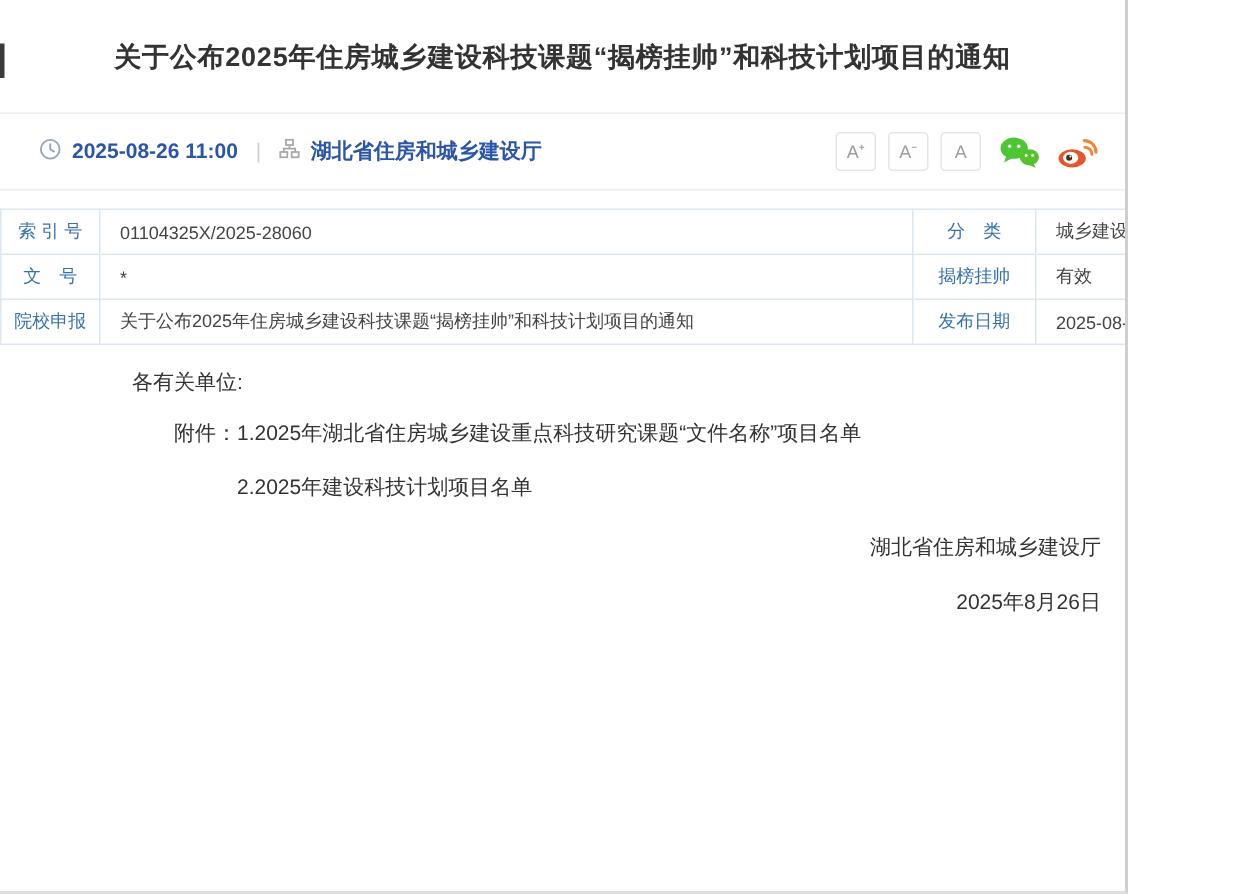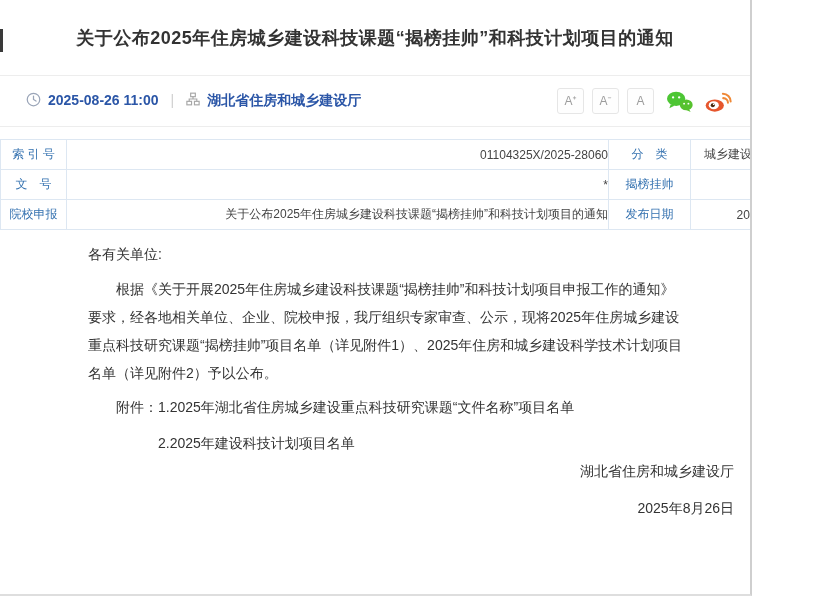--- a/index.html
+++ b/index.html
@@ -86,25 +86,24 @@
     overflow: hidden;
     white-space: nowrap;
   }
   .doc-table td.lbl {
     color: #3572b0;
     text-align: center;
   }
   .doc-table td.val {
     color: #444;
     padding-left: 13px;
-    text-align: right;
   }
   
   .doc-body {
-    margin: 10px 66px 0 88px;
+    margin: 10px 66px 12px 88px;
     font-size: 14px;
     line-height: 28px;
     color: #333;
   }
   .doc-body p { margin: 0; }
   .doc-body .para { margin-top: 7px; text-indent: 2em; }
   .doc-body .attach-line1 { margin-top: 6px; text-indent: 2em; }
   .doc-body .attach-line2 { margin-top: 8px; padding-left: 5em; }
   
   .signature {
@@ -200,21 +199,20 @@
         <td class="lbl">院校申报</td>
         <td class="val">关于公布2025年住房城乡建设科技课题“揭榜挂帅”和科技计划项目的通知</td>
         <td class="lbl">发布日期</td>
         <td class="val">2025-08-26</td>
       </tr>
     </tbody>
   </table>
 
   <div class="doc-body">
     <p class="salutation">各有关单位:</p>
-    <p class="para">根据《关于开展2025年住房城乡建设科技课题“揭榜挂帅”和科技计划项目申报工作的通知》要求，经各地相关单位、企业、院校申报，我厅组织专家审查、公示，现将2025年住房城乡建设重点科技研究课题“揭榜挂帅”项目名单（详见附件1）、2025年住房和城乡建设科学技术计划项目名单（详见附件2）予以公布。</p>
     <p class="attach-line1"><span>附件：</span><span>1.2025年湖北省住房城乡建设重点科技研究课题“文件名称”项目名单</span></p>
     <p class="attach-line2">2.2025年建设科技计划项目名单</p>
   </div>
 
   <div class="signature">
     <p>湖北省住房和城乡建设厅</p>
     <p class="sign-date">2025年8月26日</p>
   </div>
 </div>
 

